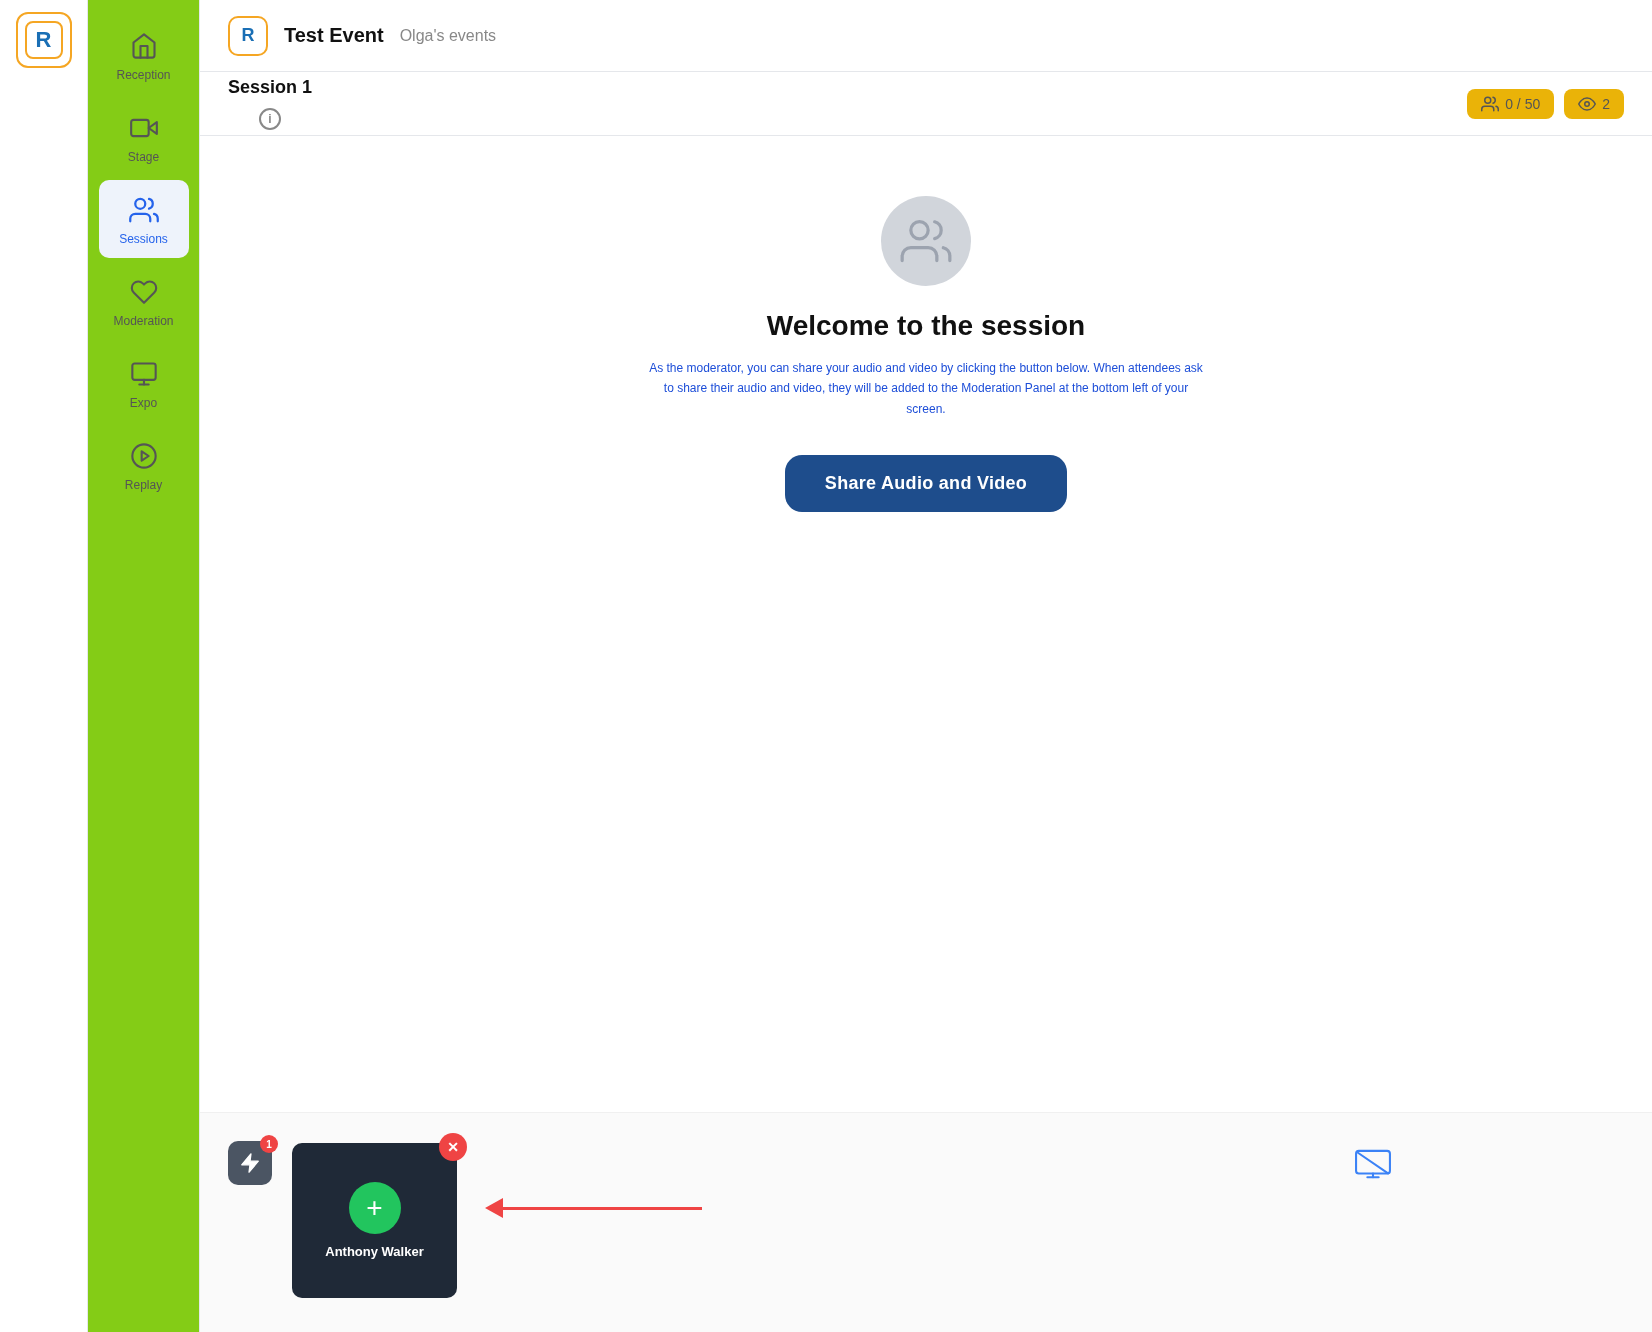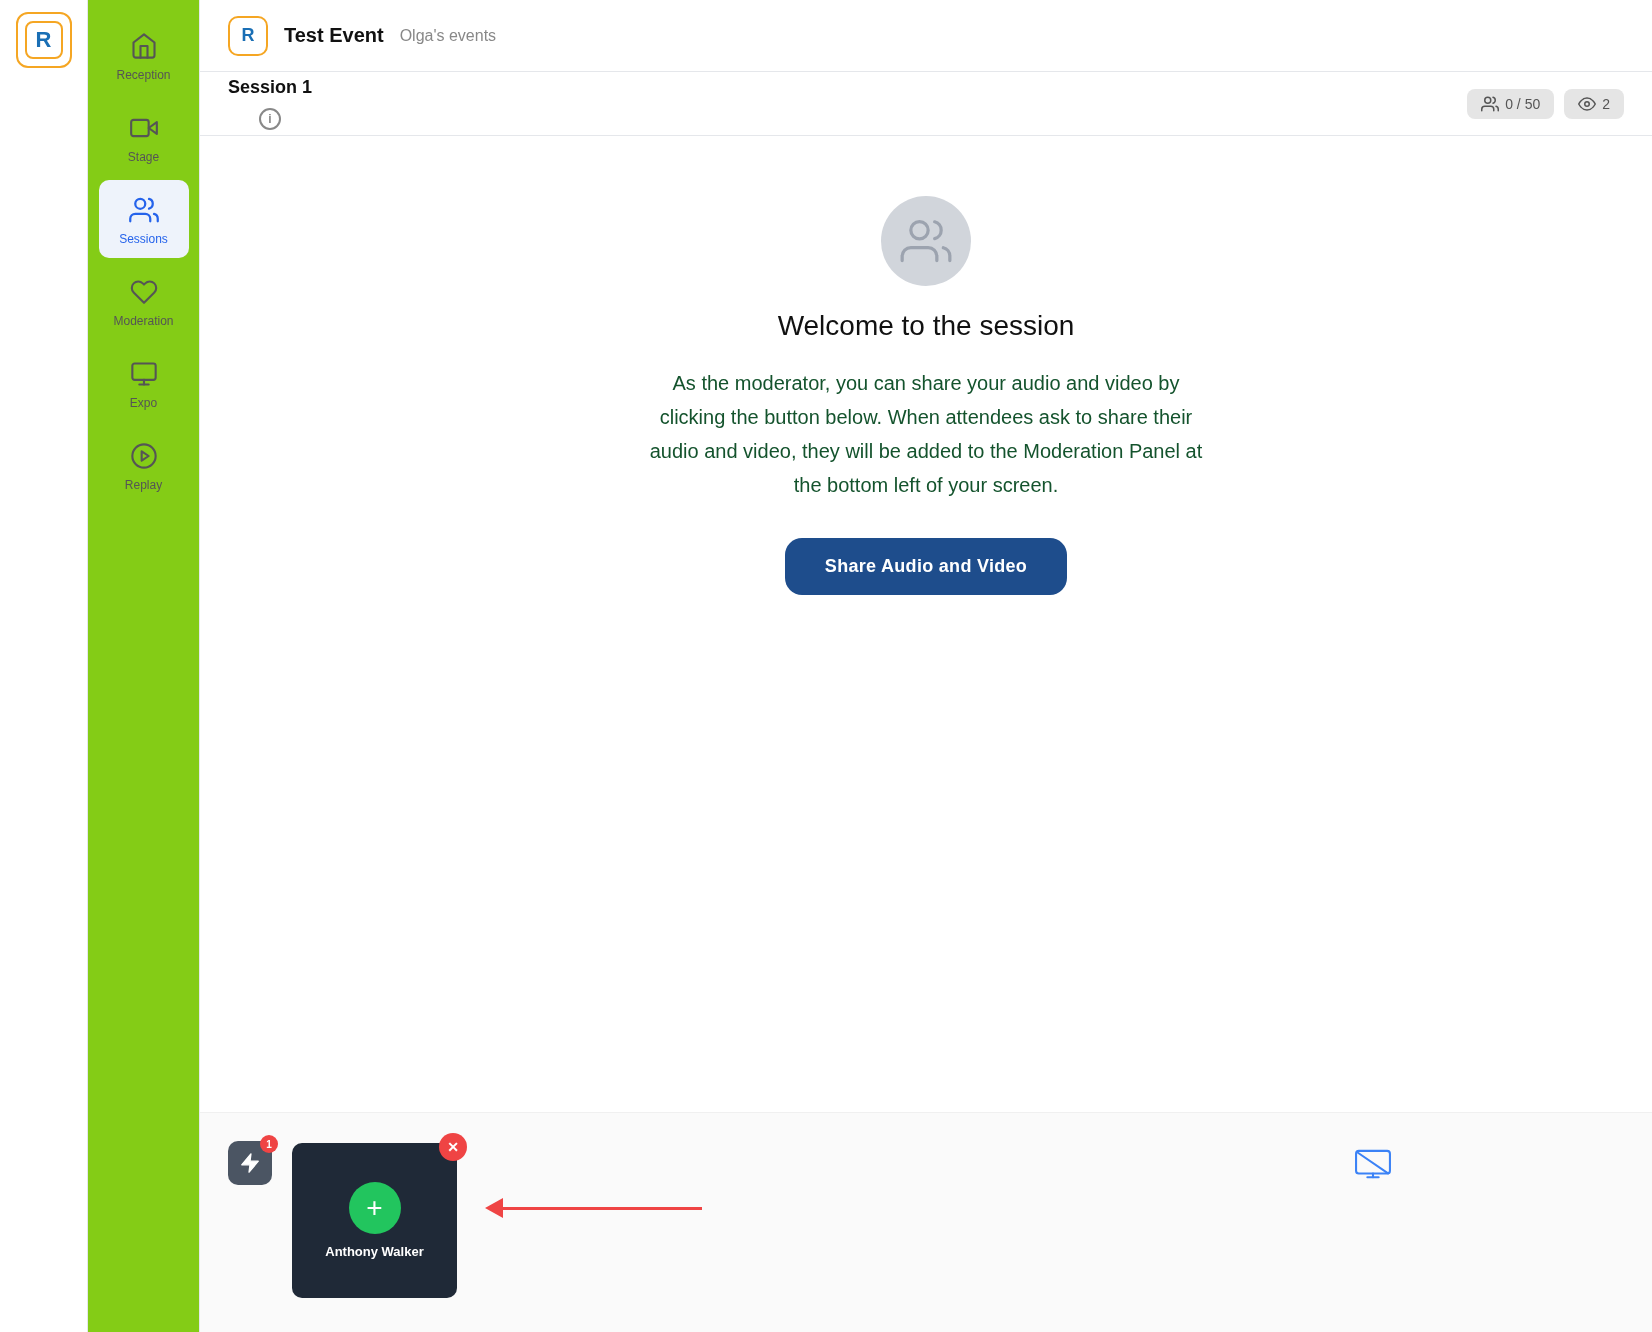--- a/index.html
+++ b/index.html
@@ -153,21 +153,21 @@
       cursor: pointer;
     }
     .session-stats {
       display: flex;
       gap: 10px;
     }
     .stat-badge {
       display: flex;
       align-items: center;
       gap: 6px;
-      background: #e5e5e5;
+      background: #eab308;
       border-radius: 8px;
       padding: 6px 14px;
       font-size: 14px;
       color: #555;
       font-weight: 500;
     }
 
     
     .welcome-area {
       flex: 1;
@@ -185,27 +185,27 @@
       border-radius: 50%;
       display: flex;
       align-items: center;
       justify-content: center;
       margin-bottom: 24px;
       font-size: 38px;
       color: #6b7280;
     }
     .welcome-title {
       font-size: 28px;
-      font-weight: 400;
+      font-weight: 700;
       color: #111;
-      margin-bottom: 24px;
+      margin-bottom: 16px;
     }
     .welcome-desc {
-      font-size: 20px;
-      color: #14532d;
+      font-size: 12px;
+      color: #1d4ed8;
       text-align: center;
       max-width: 560px;
       line-height: 1.7;
       margin-bottom: 36px;
     }
     .share-btn {
       background: #1e4d8c;
       color: #fff;
       border: none;
       border-radius: 17px;

